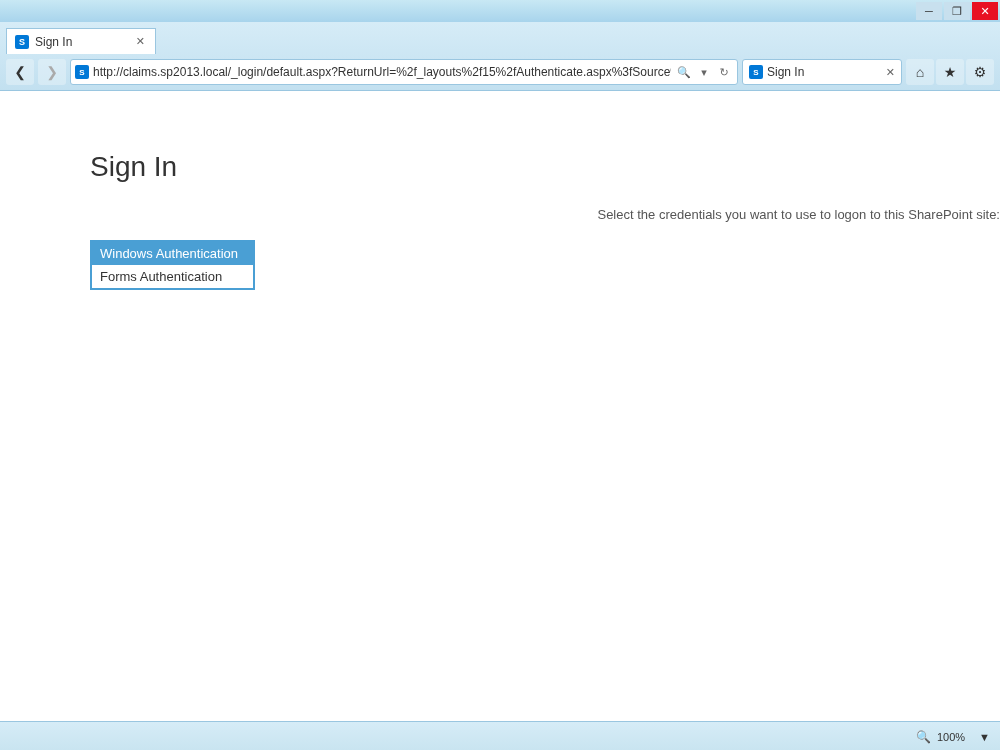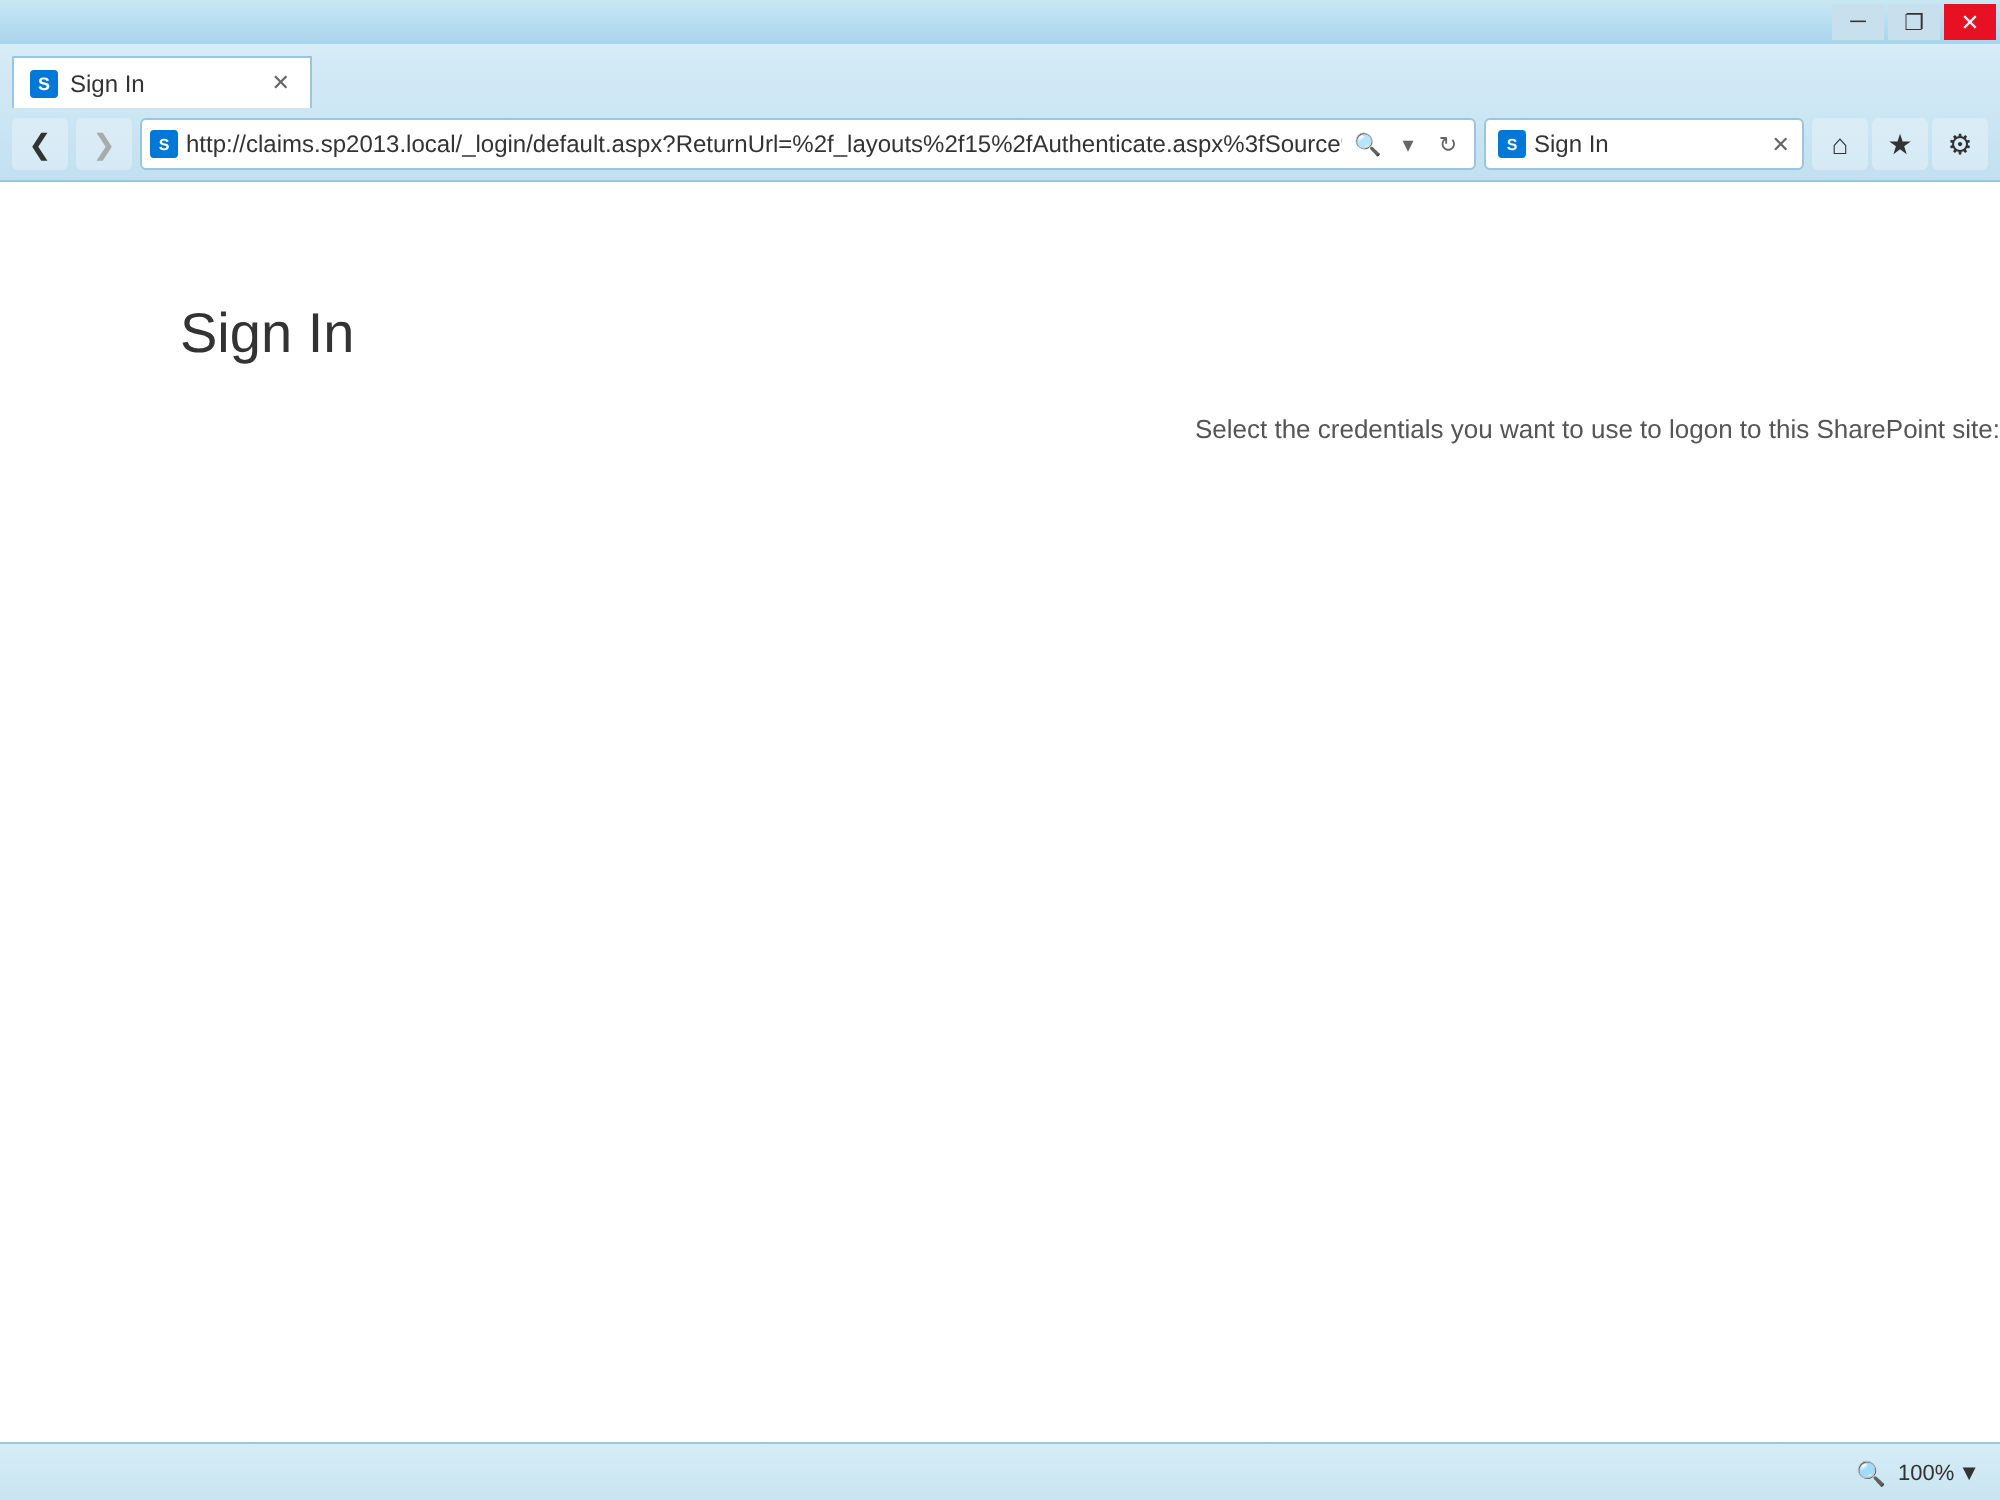--- a/index.html
+++ b/index.html
@@ -268,21 +268,21 @@
       color: #333;
     }
     .zoom-btn {
       background: transparent;
       border: none;
       font-size: 11px;
       color: #333;
       cursor: pointer;
       display: flex;
       align-items: center;
-      gap: 2px;
+      gap: 14px;
       justify-content: flex-end;
     }
   </style>
 </head>
 <body>
 
 <div class="title-bar">
   <div class="title-bar-buttons">
     <button class="title-btn minimize">─</button>
     <button class="title-btn restore">❐</button>
@@ -325,20 +325,24 @@
       <button class="tool-btn">★</button>
       <button class="tool-btn">⚙</button>
     </div>
   </div>
 </div>
 
 <div class="page-content">
   <div class="sign-in-container">
     <h1 class="sign-in-title">Sign In</h1>
     <p class="sign-in-subtitle">Select the credentials you want to use to logon to this SharePoint site:</p>
+    <div class="auth-listbox">
+      <div class="auth-option selected">Windows Authentication</div>
+      <div class="auth-option">Forms Authentication</div>
+    </div>
   </div>
 </div>
 
 <div class="status-bar">
   <span class="status-text">🔍</span>
   <button class="zoom-btn">
     <span>100%</span>
     <span>▼</span>
   </button>
 </div>

